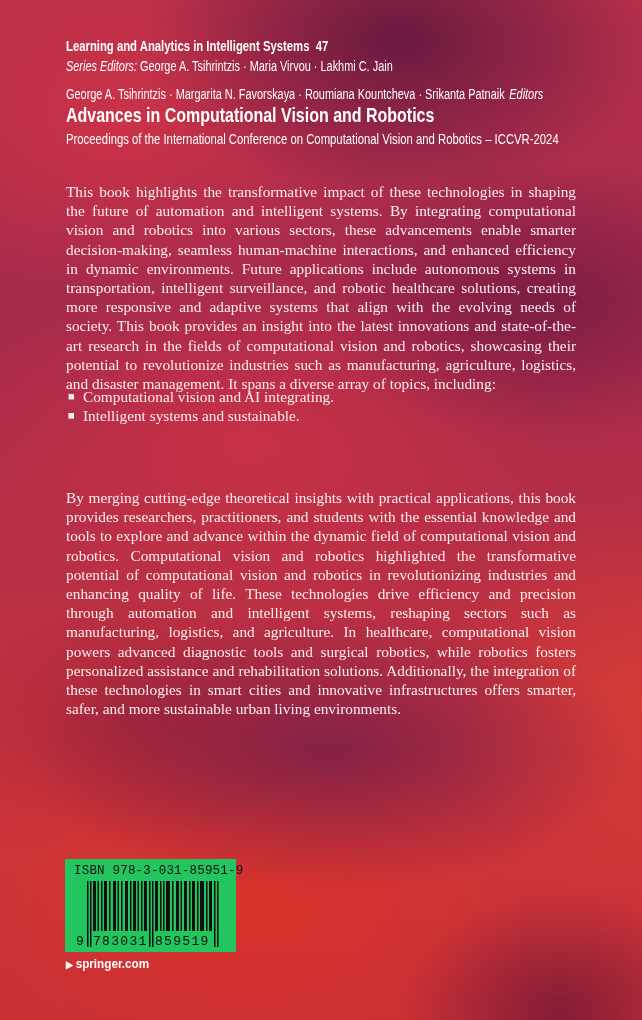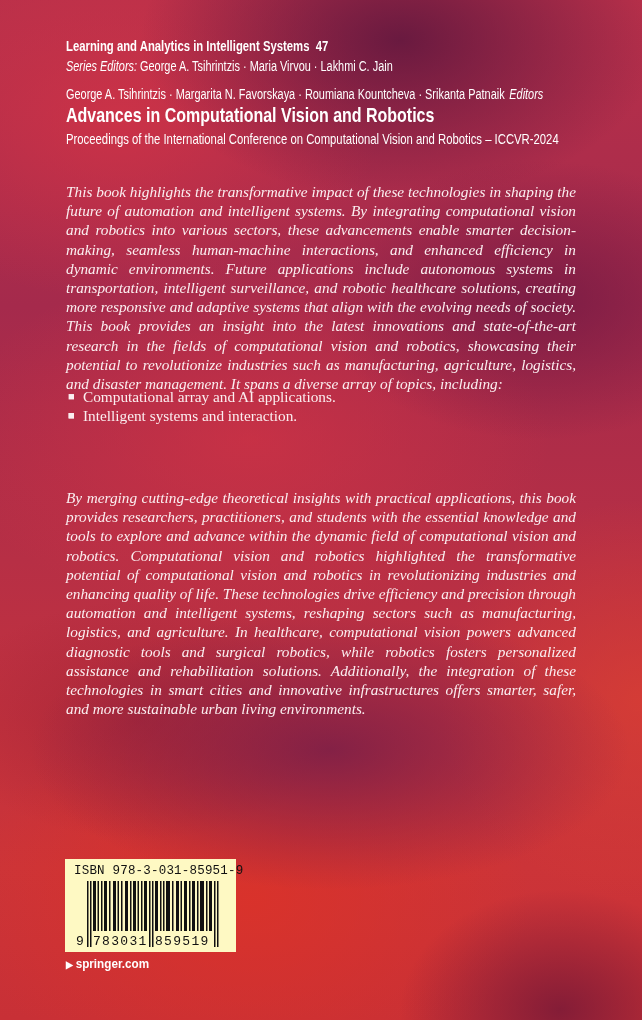--- a/index.html
+++ b/index.html
@@ -37,32 +37,31 @@
   .editors .lbl { font-style: italic; margin-left: 6px; }
   .book-title { top: 103px; font-size: 20.5px; font-weight: bold; }
   .proceedings { top: 131px; font-size: 14.5px; }
 
   .body {
     position: absolute; left: 66px; width: 510px;
     font-family: "Liberation Serif", serif;
     font-size: 15.3px; line-height: 19.2px;
     color: #fbeef0;
     text-align: justify;
-    font-style: italic;
   }
   .p1 { top: 182px; }
   .bullets { position: absolute; left: 66px; top: 387px; list-style: none; margin: 0; padding: 0;
     font-family: "Liberation Serif", serif; font-size: 15.3px; line-height: 19.2px; color: #fbeef0; }
   .bullets li { position: relative; padding-left: 17px; }
   .bullets li .dot { position: absolute; left: 2px; top: 0; font-size: 11px; }
   .p2 { top: 456px; margin-top: 32px; }
 
   .isbn-box {
     position: absolute; left: 65px; top: 859px; width: 171px; height: 93px;
-    background: #fef9c3;
+    background: #22c55e;
   }
   .isbn-text {
     position: absolute; left: 9px; top: 5px;
     font-family: "Liberation Mono", monospace; font-size: 12.5px; color: #111;
     letter-spacing: 0.2px; white-space: nowrap;
   }
   .barcode { position: absolute; left: 8px; top: 22px; width: 155px; height: 66px; }
   .springer {
     position: absolute; left: 66px; top: 956px;
     font-family: "Liberation Sans", sans-serif; font-size: 13px; font-weight: bold; color: #fff;
@@ -88,23 +87,23 @@
   <span>George A. Tsihrintzis · Margarita N. Favorskaya · Roumiana Kountcheva · Srikanta Patnaik</span><span class="lbl">Editors</span>
 </div>
 
 <div class="cond book-title">Advances in Computational Vision and Robotics</div>
 
 <div class="cond proceedings">Proceedings of the International Conference on Computational Vision and Robotics – ICCVR-2024</div>
 
 <div class="body p1">This book highlights the transformative impact of these technologies in shaping the future of automation and intelligent systems. By integrating computational vision and robotics into various sectors, these advancements enable smarter decision-making, seamless human-machine interactions, and enhanced efficiency in dynamic environments. Future applications include autonomous systems in transportation, intelligent surveillance, and robotic healthcare solutions, creating more responsive and adaptive systems that align with the evolving needs of society. This book provides an insight into the latest innovations and state-of-the-art research in the fields of computational vision and robotics, showcasing their potential to revolutionize industries such as manufacturing, agriculture, logistics, and disaster management. It spans a diverse array of topics, including:</div>
 
 <ul class="bullets">
-  <li><span class="dot">■</span><span>Computational array and AI applications.</span></li>
+  <li><span class="dot">■</span><span>Computational vision and AI integrating.</span></li>
   <li><span class="dot">■</span></li>
-  <li><span class="dot">■</span><span>Intelligent systems and interaction.</span></li>
+  <li><span class="dot">■</span><span>Intelligent systems and sustainable.</span></li>
 </ul>
 
 <div class="body p2">By merging cutting-edge theoretical insights with practical applications, this book provides researchers, practitioners, and students with the essential knowledge and tools to explore and advance within the dynamic field of computational vision and robotics. Computational vision and robotics highlighted the transformative potential of computational vision and robotics in revolutionizing industries and enhancing quality of life. These technologies drive efficiency and precision through automation and intelligent systems, reshaping sectors such as manufacturing, logistics, and agriculture. In healthcare, computational vision powers advanced diagnostic tools and surgical robotics, while robotics fosters personalized assistance and rehabilitation solutions. Additionally, the integration of these technologies in smart cities and innovative infrastructures offers smarter, safer, and more sustainable urban living environments.</div>
 
 <div class="isbn-box">
   <div class="isbn-text">ISBN 978-3-031-85951-9</div>
   <svg class="barcode" viewBox="0 0 155 66" xmlns="http://www.w3.org/2000/svg">
     <g fill="#111">
 
       <rect x="14" y="0" width="1.5" height="66"></rect>

